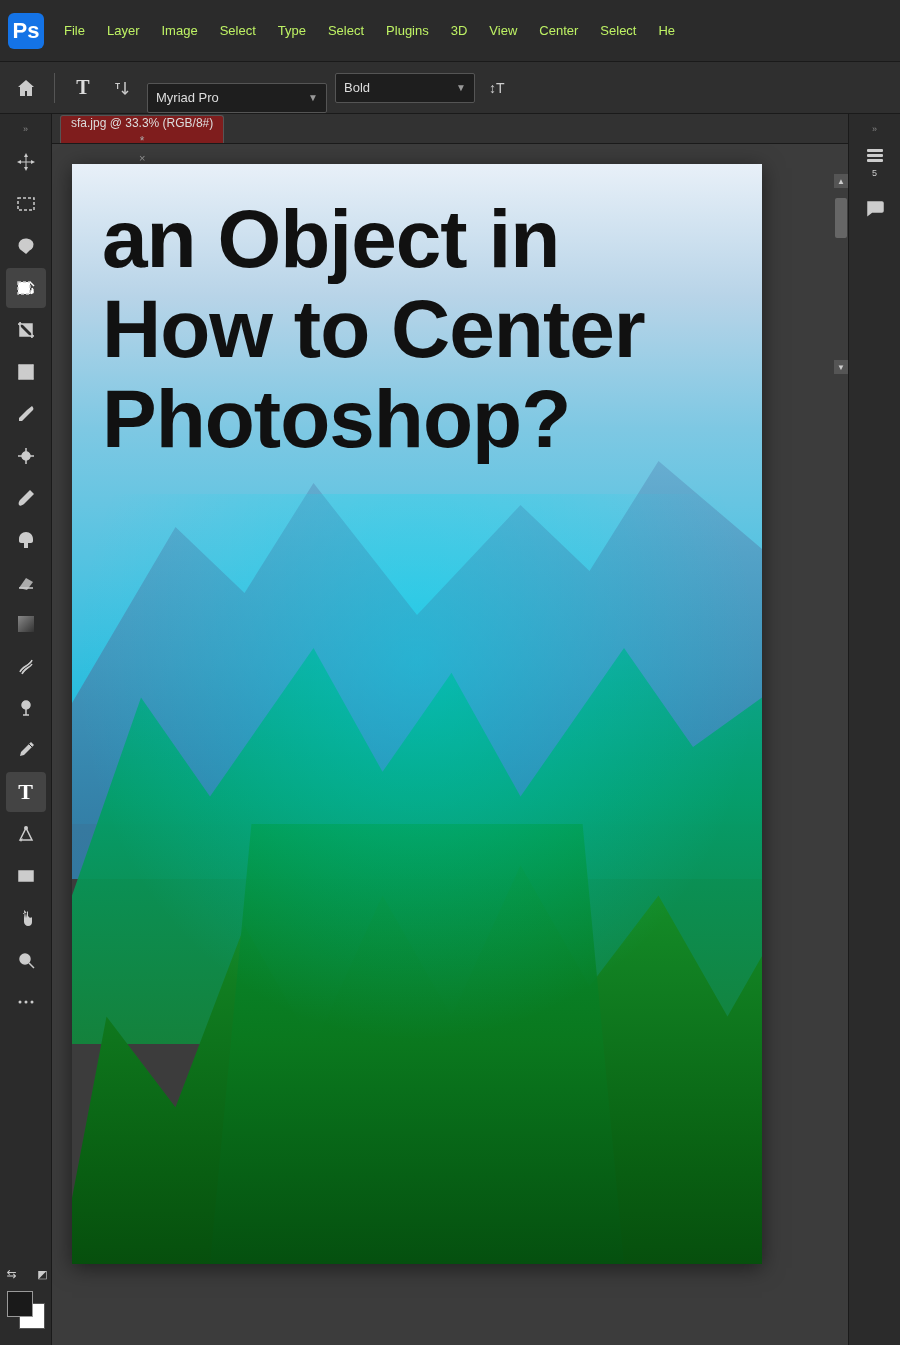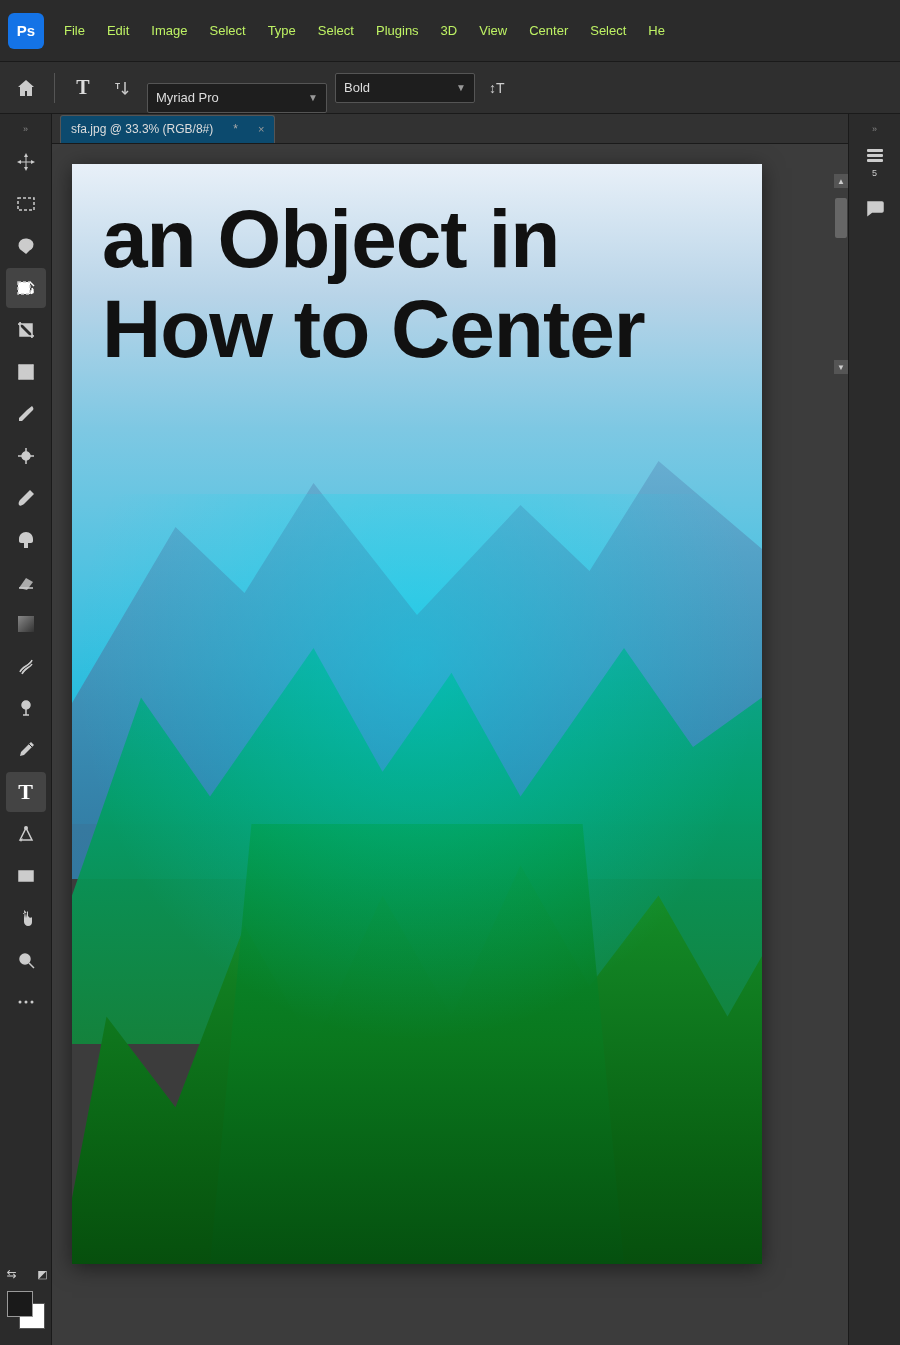--- a/index.html
+++ b/index.html
@@ -26,21 +26,21 @@
     .ps-logo {
       width: 36px;
       height: 36px;
       background: #1473e6;
       border-radius: 6px;
       display: flex;
       align-items: center;
       justify-content: center;
       color: white;
       font-weight: bold;
-      font-size: 15px;
+      font-size: 22px;
       margin-right: 8px;
       flex-shrink: 0;
     }
     .menu-item {
       color: #bef264;
       font-size: 13px;
       padding: 4px 10px;
       cursor: pointer;
       border-radius: 3px;
     }
@@ -170,32 +170,33 @@
     #doc-tabs {
       height: 30px;
       background: #323232;
       display: flex;
       align-items: center;
       border-bottom: 1px solid #1a1a1a;
       padding-left: 8px;
     }
     .doc-tab {
       height: 28px;
-      background: #0c4a6e;
+      background: #7f1d1d;
       border-radius: 3px 3px 0 0;
       display: flex;
       align-items: center;
       padding: 0 10px;
       font-size: 12px;
       color: #ddd;
       cursor: pointer;
-      gap: 20px;
+      gap: 4px;
       border-top: 1px solid #555;
       border-left: 1px solid #555;
       border-right: 1px solid #555;
+      flex-direction: column;
     }
     .doc-tab .tab-close {
       color: #999;
       font-size: 11px;
       cursor: pointer;
     }
 
     
     #canvas-viewport {
       flex: 1;
@@ -382,21 +383,21 @@
       background: #1a1a1a;
       border: 1px solid #999;
     }
   </style>
 </head>
 <body>
 
 <div id="menubar">
   <div class="ps-logo">Ps</div>
   <div class="menu-item">File</div>
-  <div class="menu-item">Edit</div>
+  <div class="menu-item">Layer</div>
   <div class="menu-item">Image</div>
   <div class="menu-item">Select</div>
   <div class="menu-item">Type</div>
   <div class="menu-item">Select</div>
   <div class="menu-item">Plugins</div>
   <div class="menu-item">3D</div>
   <div class="menu-item">View</div>
   <div class="menu-item">Center</div>
   <div class="menu-item">Select</div>
   <div class="menu-item">He</div>
@@ -623,20 +624,21 @@
           <div class="mountain-far"></div>
           <div class="mountain-mid"></div>
           <div class="mountain-front"></div>
           <div class="valley-floor"></div>
           <div class="cyan-glow"></div>
         </div>
 
         <div id="canvas-title">
           <div>an Object in</div>
           <div>How to Center</div>
+          <div>Photoshop?</div>
         </div>
       </div>
 
       <div id="canvas-scrollbar-v">
         <div class="scrollbar-arrow">▲</div>
         <div class="scrollbar-track">
           <div class="scrollbar-thumb"></div>
         </div>
         <div class="scrollbar-arrow">▼</div>
       </div>

